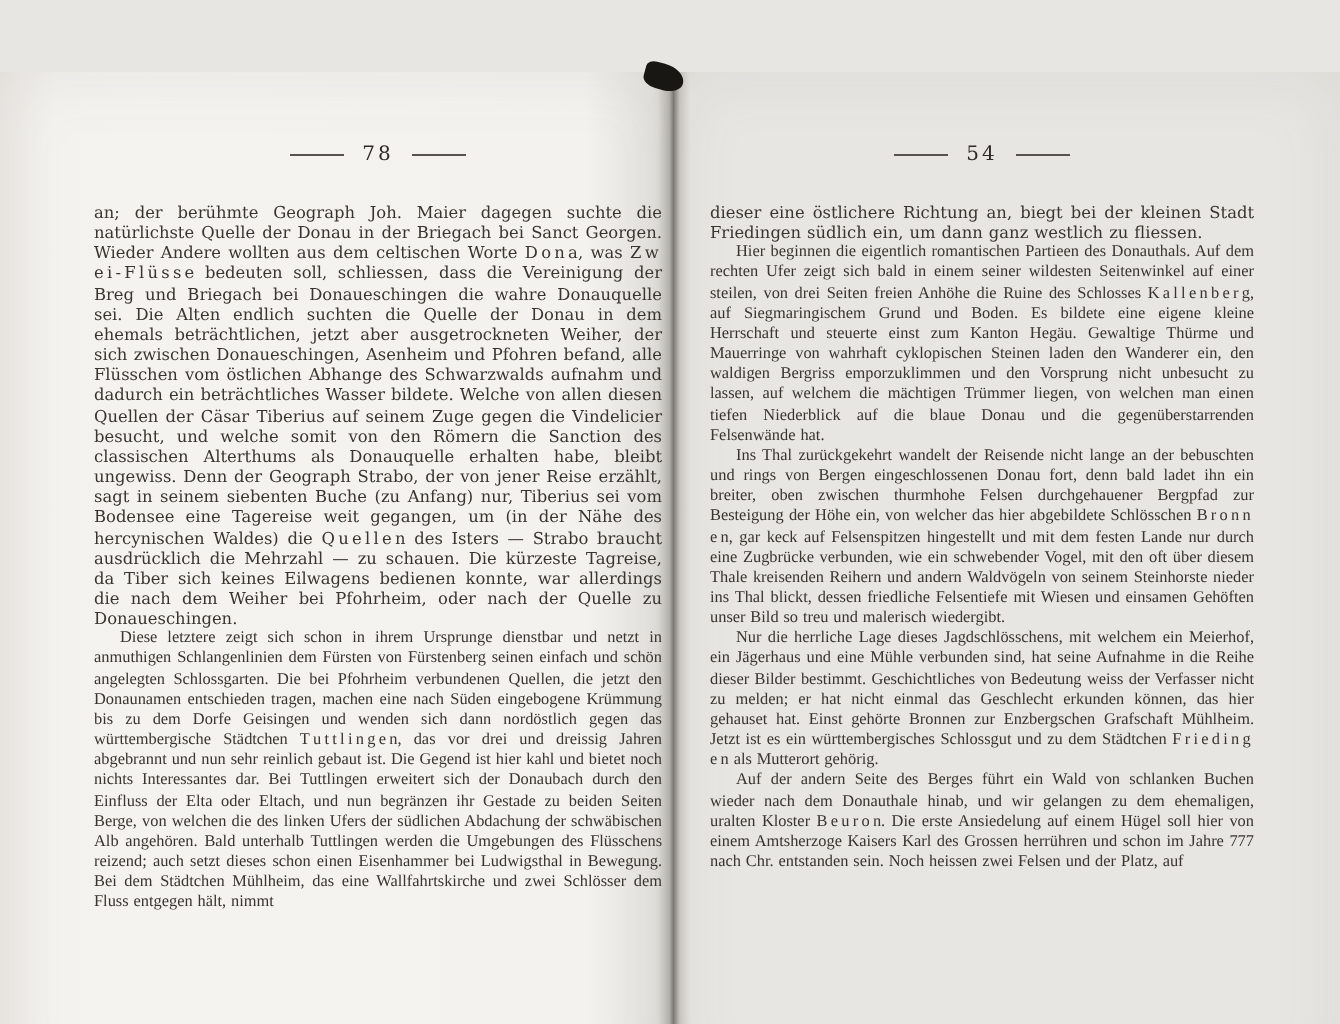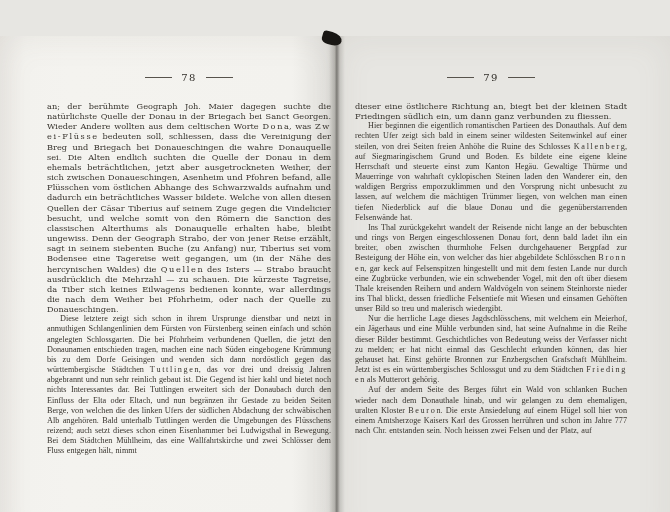--- a/index.html
+++ b/index.html
@@ -75,25 +75,25 @@
     </div>
     <div class="page-text">
       <p>an; der berühmte Geograph Joh. Maier dagegen suchte die natürlichste Quelle der Donau in der Briegach bei Sanct Georgen. Wieder Andere wollten aus dem celtischen Worte D o n a, was Z w e i - F l ü s s e bedeuten soll, schliessen, dass die Vereinigung der Breg und Briegach bei Donaueschingen die wahre Donauquelle sei. Die Alten endlich suchten die Quelle der Donau in dem ehemals beträchtlichen, jetzt aber ausgetrockneten Weiher, der sich zwischen Donaueschingen, Asenheim und Pfohren befand, alle Flüsschen vom östlichen Abhange des Schwarzwalds aufnahm und dadurch ein beträchtliches Wasser bildete. Welche von allen diesen Quellen der Cäsar Tiberius auf seinem Zuge gegen die Vindelicier besucht, und welche somit von den Römern die Sanction des classischen Alterthums als Donauquelle erhalten habe, bleibt ungewiss. Denn der Geograph Strabo, der von jener Reise erzählt, sagt in seinem siebenten Buche (zu Anfang) nur, Tiberius sei vom Bodensee eine Tagereise weit gegangen, um (in der Nähe des hercynischen Waldes) die Q u e l l e n des Isters — Strabo braucht ausdrücklich die Mehrzahl — zu schauen. Die kürzeste Tagreise, da Tiber sich keines Eilwagens bedienen konnte, war allerdings die nach dem Weiher bei Pfohrheim, oder nach der Quelle zu Donaueschingen.</p>
       <p>Diese letztere zeigt sich schon in ihrem Ursprunge dienstbar und netzt in anmuthigen Schlangenlinien dem Fürsten von Fürstenberg seinen einfach und schön angelegten Schlossgarten. Die bei Pfohrheim verbundenen Quellen, die jetzt den Donaunamen entschieden tragen, machen eine nach Süden eingebogene Krümmung bis zu dem Dorfe Geisingen und wenden sich dann nordöstlich gegen das württembergische Städtchen T u t t l i n g e n, das vor drei und dreissig Jahren abgebrannt und nun sehr reinlich gebaut ist. Die Gegend ist hier kahl und bietet noch nichts Interessantes dar. Bei Tuttlingen erweitert sich der Donaubach durch den Einfluss der Elta oder Eltach, und nun begränzen ihr Gestade zu beiden Seiten Berge, von welchen die des linken Ufers der südlichen Abdachung der schwäbischen Alb angehören. Bald unterhalb Tuttlingen werden die Umgebungen des Flüsschens reizend; auch setzt dieses schon einen Eisenhammer bei Ludwigsthal in Bewegung. Bei dem Städtchen Mühlheim, das eine Wallfahrtskirche und zwei Schlösser dem Fluss entgegen hält, nimmt</p>
     </div>
   </div>
 
   <div class="page page-right">
     <div class="page-header">
       <span class="header-rule"></span>
-      <span class="page-number">79</span>
+      <span class="page-number">54</span>
       <span class="header-rule"></span>
     </div>
     <div class="page-text">
-      <p>dieser eine östlichere Richtung an, biegt bei der kleinen Stadt Friedingen südlich ein, um dann ganz verbunden zu fliessen.</p>
+      <p>dieser eine östlichere Richtung an, biegt bei der kleinen Stadt Friedingen südlich ein, um dann ganz westlich zu fliessen.</p>
       <p>Hier beginnen die eigentlich romantischen Partieen des Donauthals. Auf dem rechten Ufer zeigt sich bald in einem seiner wildesten Seitenwinkel auf einer steilen, von drei Seiten freien Anhöhe die Ruine des Schlosses K a l l e n b e r g, auf Siegmaringischem Grund und Boden. Es bildete eine eigene kleine Herrschaft und steuerte einst zum Kanton Hegäu. Gewaltige Thürme und Mauerringe von wahrhaft cyklopischen Steinen laden den Wanderer ein, den waldigen Bergriss emporzuklimmen und den Vorsprung nicht unbesucht zu lassen, auf welchem die mächtigen Trümmer liegen, von welchen man einen tiefen Niederblick auf die blaue Donau und die gegenüberstarrenden Felsenwände hat.</p>
       <p>Ins Thal zurückgekehrt wandelt der Reisende nicht lange an der bebuschten und rings von Bergen eingeschlossenen Donau fort, denn bald ladet ihn ein breiter, oben zwischen thurmhohe Felsen durchgehauener Bergpfad zur Besteigung der Höhe ein, von welcher das hier abgebildete Schlösschen B r o n n e n, gar keck auf Felsenspitzen hingestellt und mit dem festen Lande nur durch eine Zugbrücke verbunden, wie ein schwebender Vogel, mit den oft über diesem Thale kreisenden Reihern und andern Waldvögeln von seinem Steinhorste nieder ins Thal blickt, dessen friedliche Felsentiefe mit Wiesen und einsamen Gehöften unser Bild so treu und malerisch wiedergibt.</p>
       <p>Nur die herrliche Lage dieses Jagdschlösschens, mit welchem ein Meierhof, ein Jägerhaus und eine Mühle verbunden sind, hat seine Aufnahme in die Reihe dieser Bilder bestimmt. Geschichtliches von Bedeutung weiss der Verfasser nicht zu melden; er hat nicht einmal das Geschlecht erkunden können, das hier gehauset hat. Einst gehörte Bronnen zur Enzbergschen Grafschaft Mühlheim. Jetzt ist es ein württembergisches Schlossgut und zu dem Städtchen F r i e d i n g e n als Mutterort gehörig.</p>
       <p>Auf der andern Seite des Berges führt ein Wald von schlanken Buchen wieder nach dem Donauthale hinab, und wir gelangen zu dem ehemaligen, uralten Kloster B e u r o n. Die erste Ansiedelung auf einem Hügel soll hier von einem Amtsherzoge Kaisers Karl des Grossen herrühren und schon im Jahre 777 nach Chr. entstanden sein. Noch heissen zwei Felsen und der Platz, auf</p>
     </div>
   </div>
 
   <div class="gutter"></div>
   <div class="gutter-notch"></div>
 

